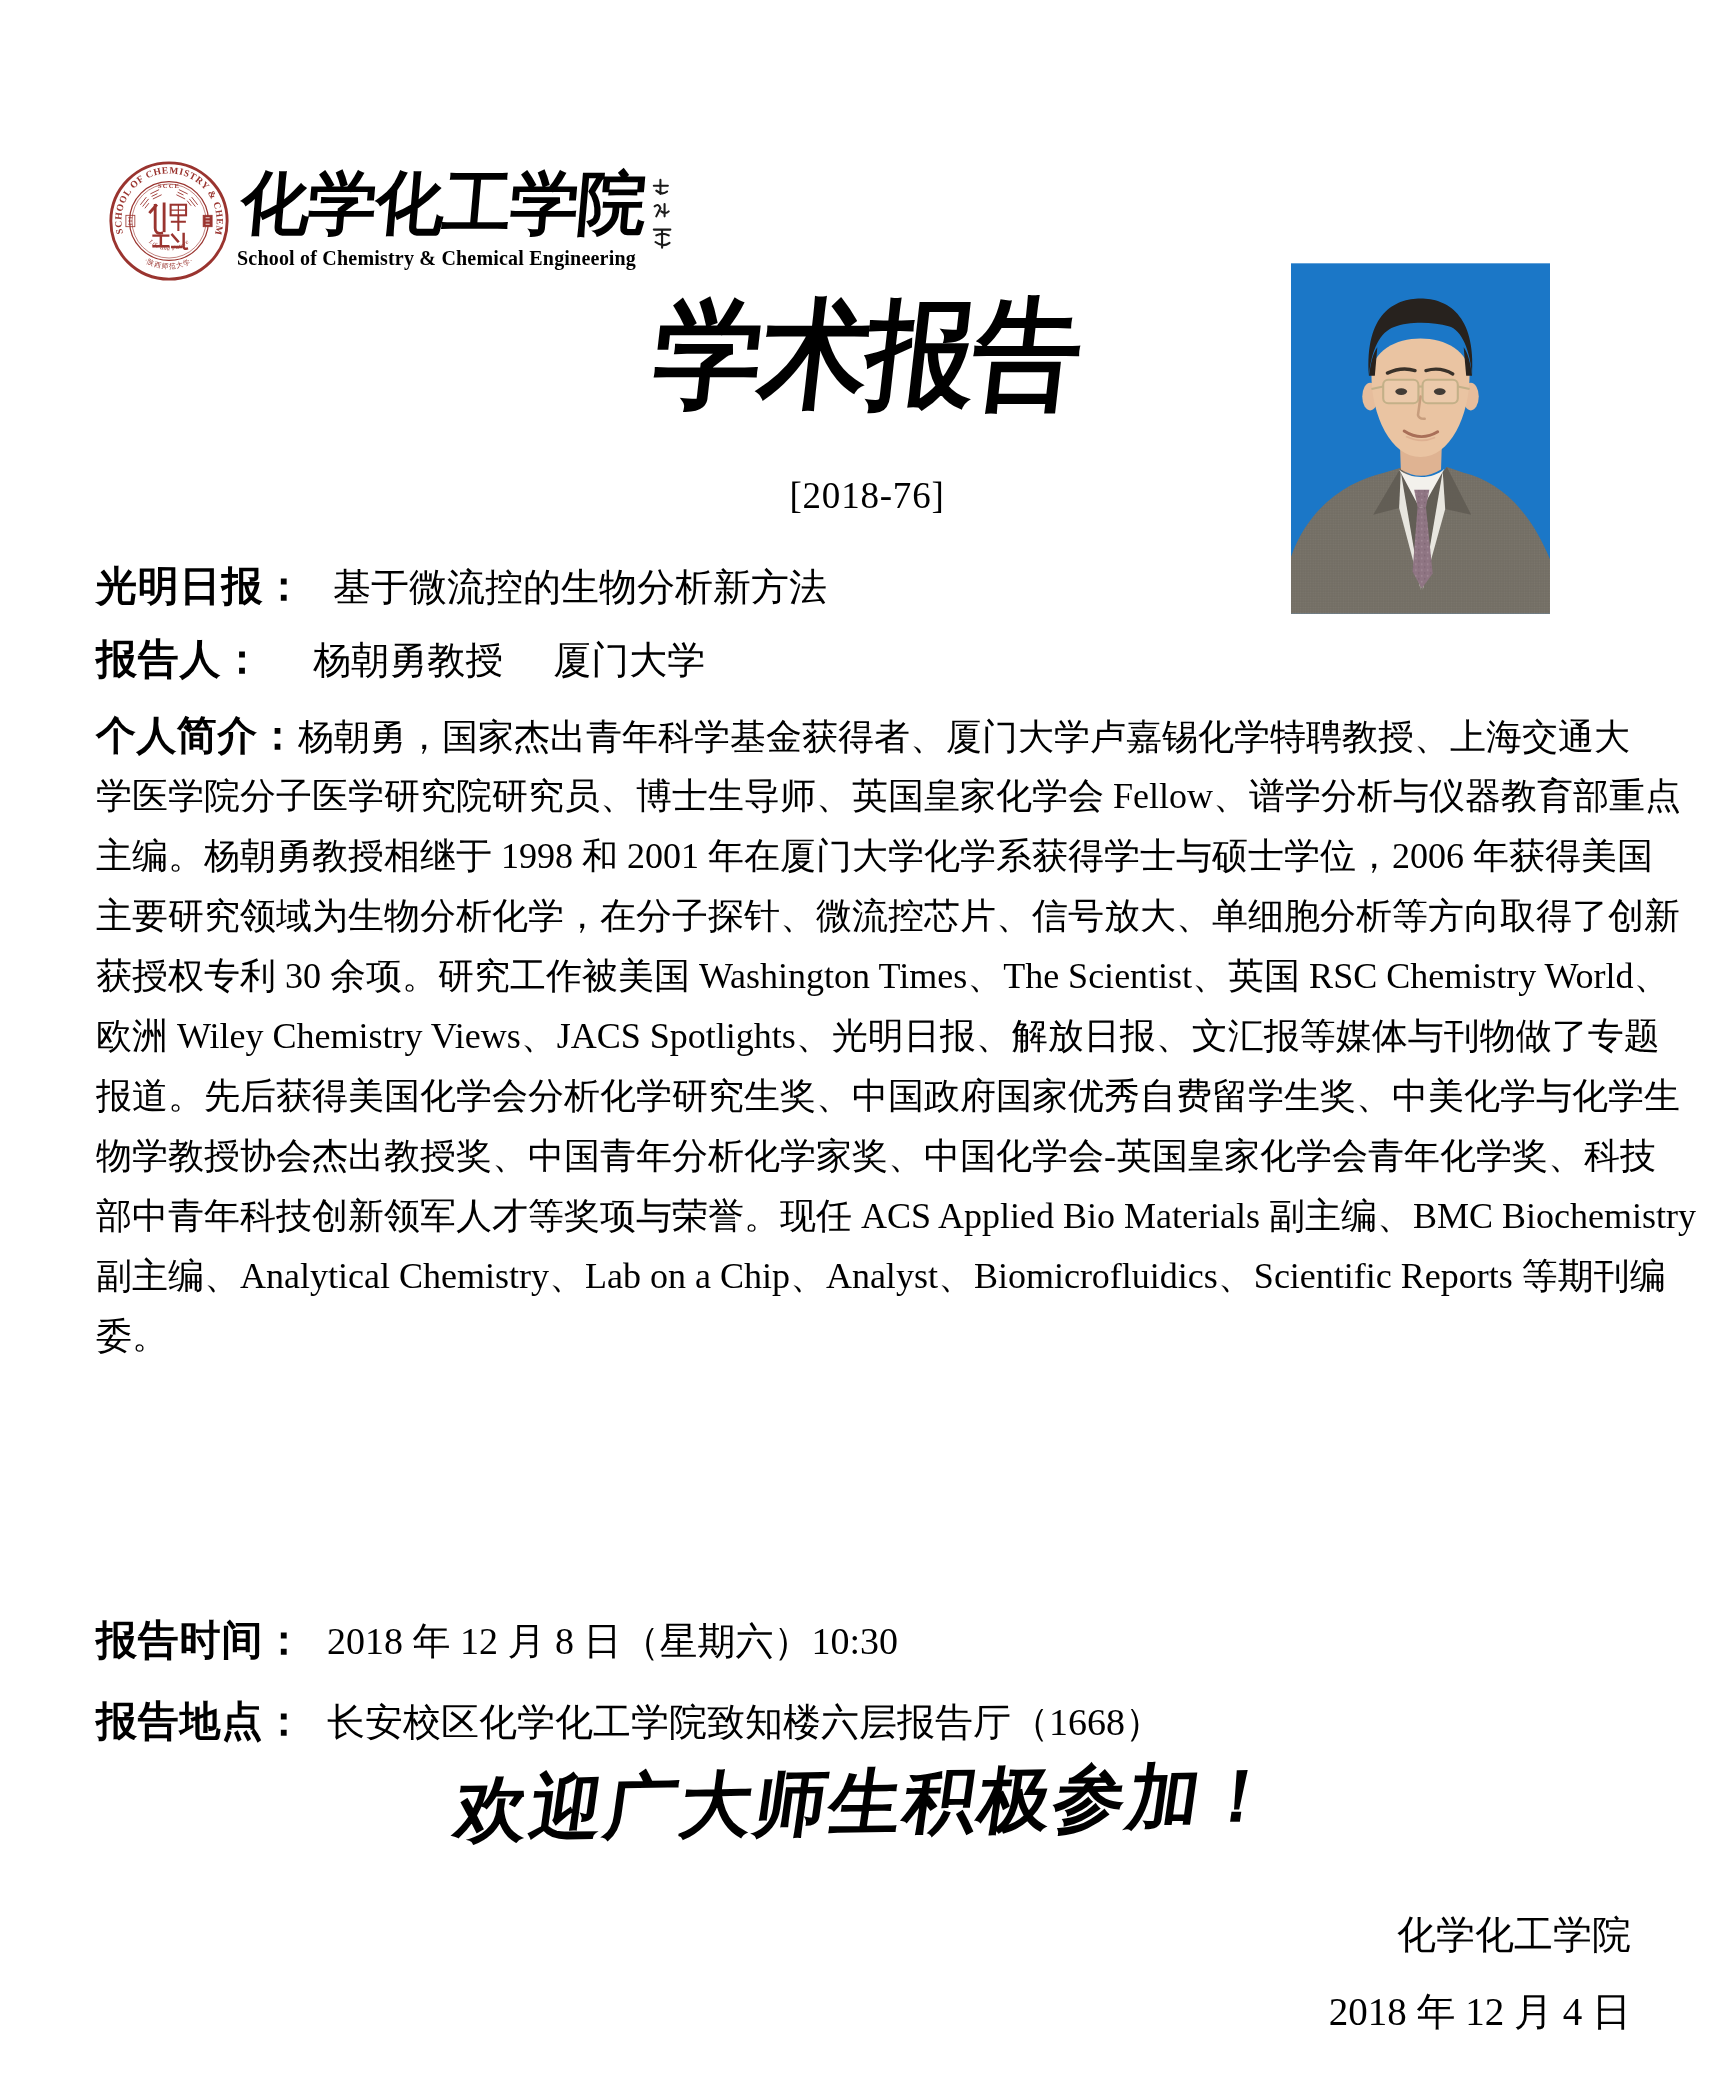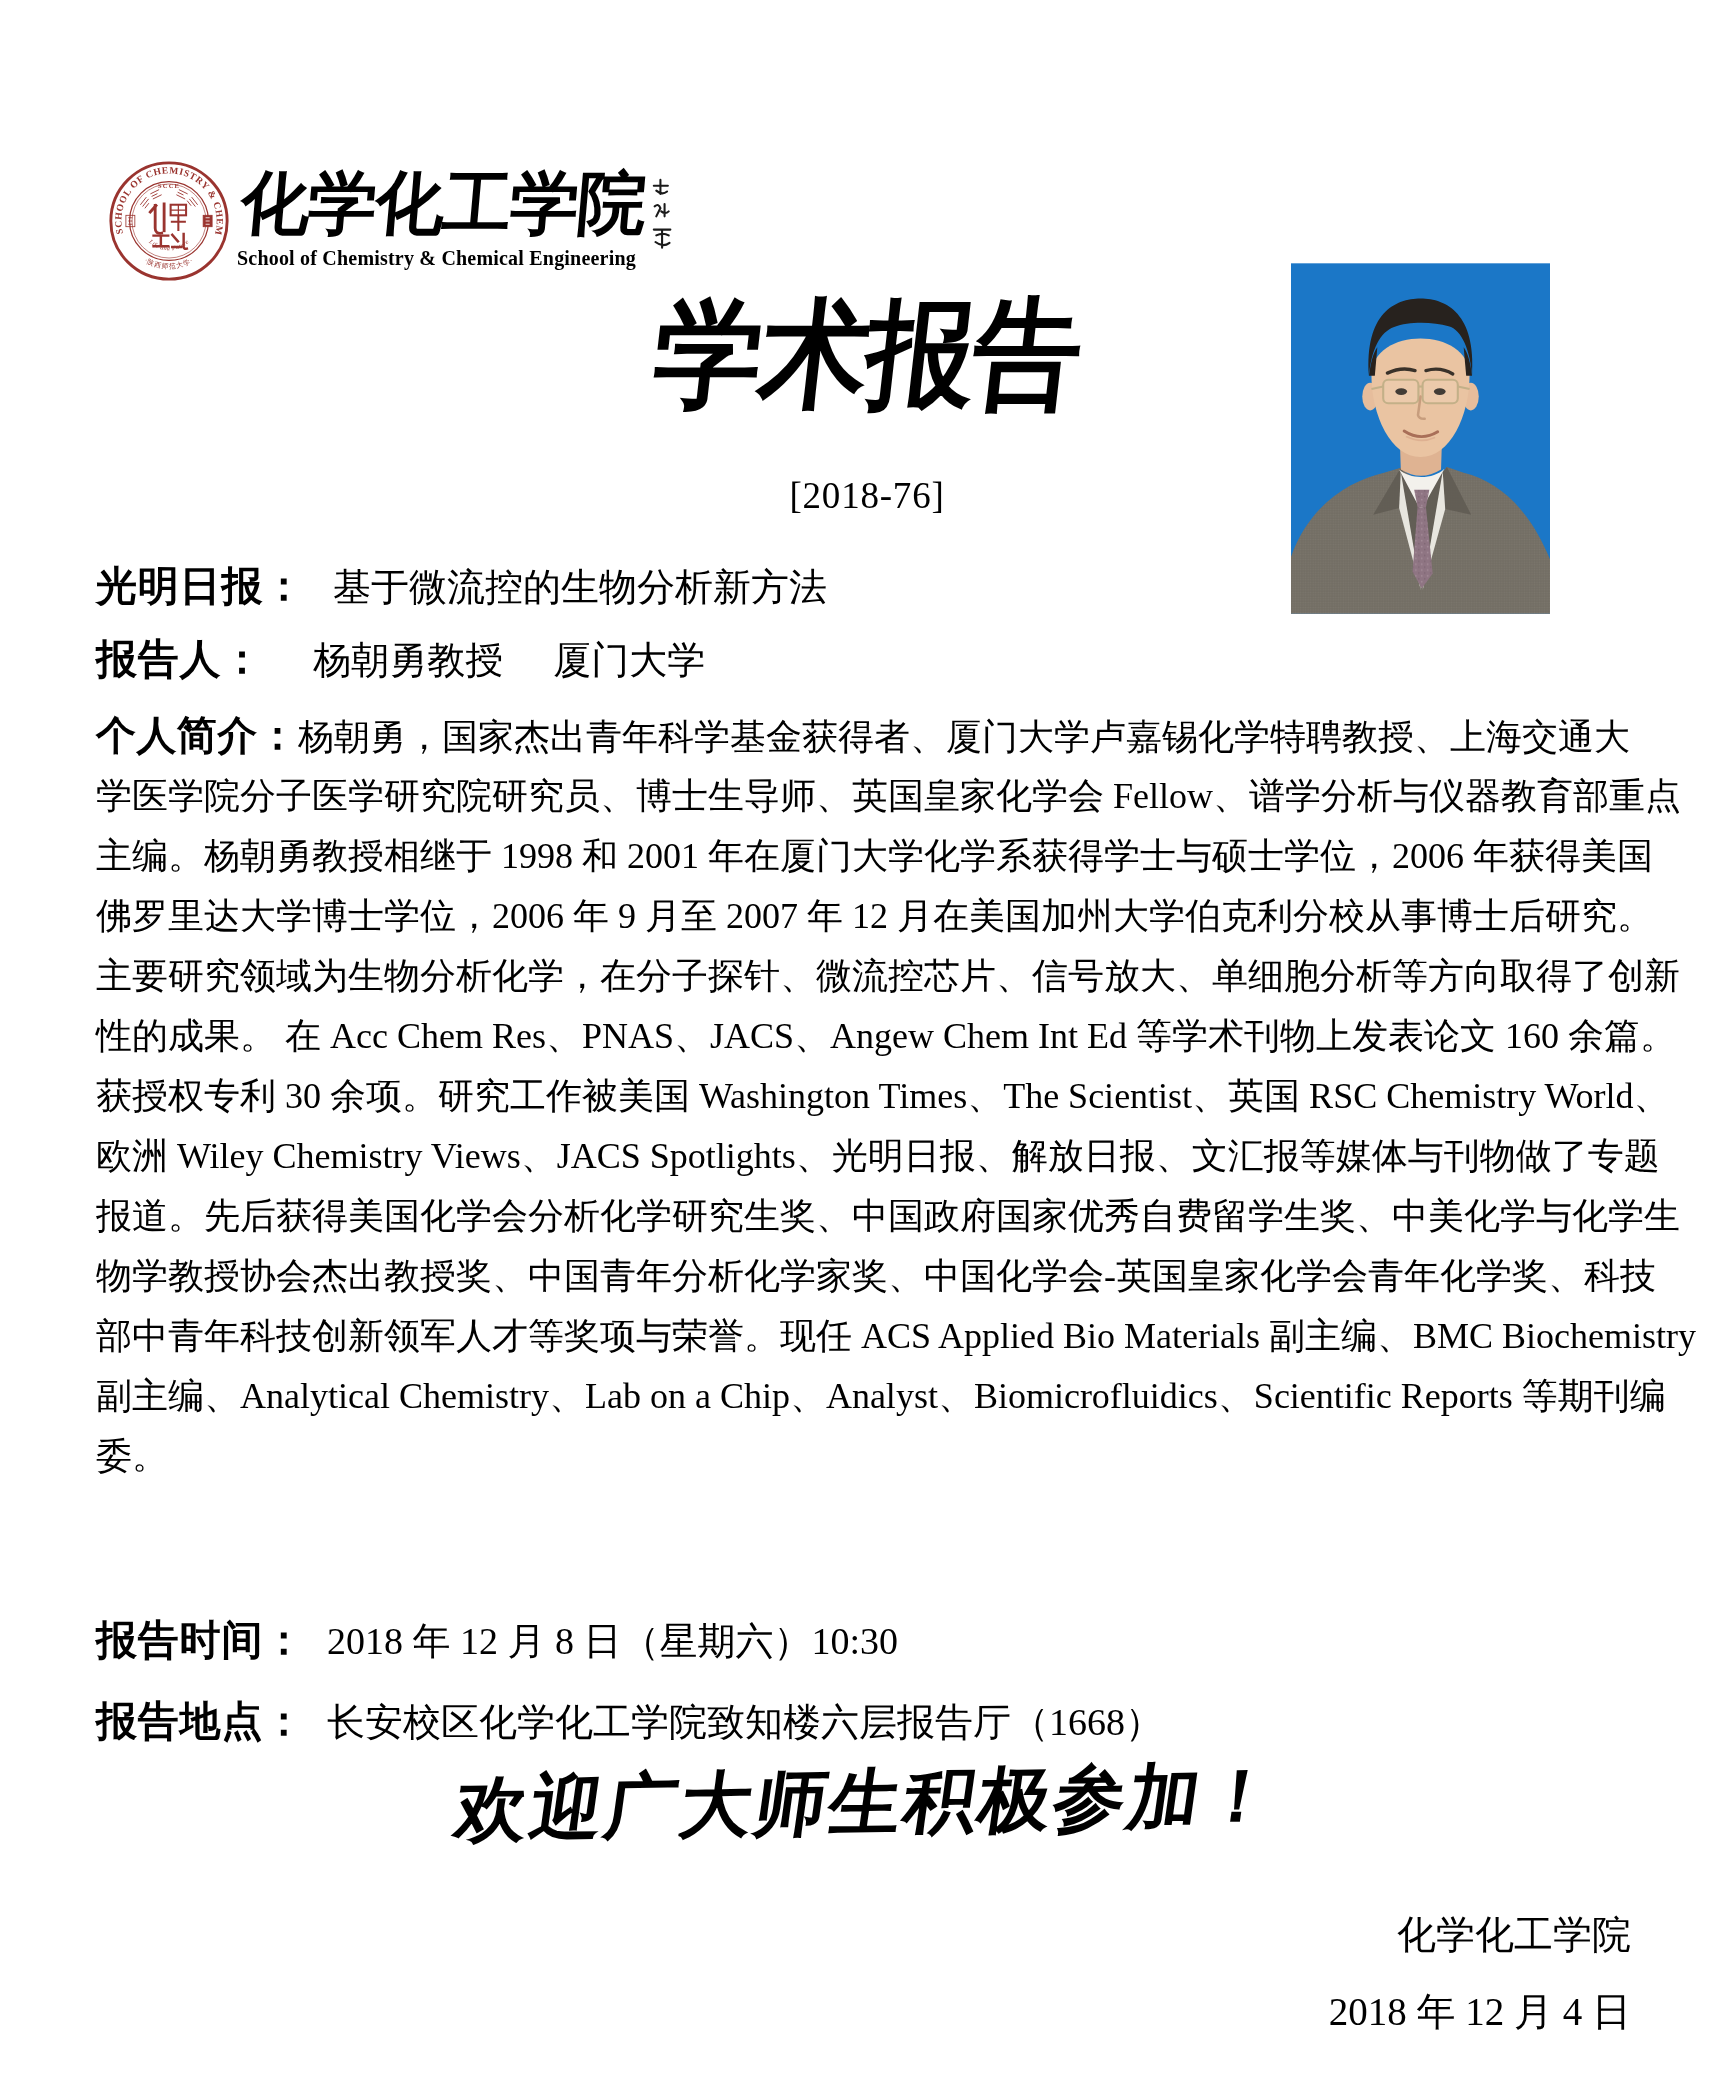--- a/index.html
+++ b/index.html
@@ -231,23 +231,21 @@
   <span class="field-value">杨朝勇教授</span>
   <span class="field-value affiliation">厦门大学</span>
 </div>
 
 <div class="abs bio">
   <div class="bio-line">
     <span class="field-label">个人简介：</span><span>杨朝勇，国家杰出青年科学基金获得者、厦门大学卢嘉锡化学特聘教授、上海交通大</span>
   </div>
   <div class="bio-line">学医学院分子医学研究院研究员、博士生导师、英国皇家化学会 Fellow、谱学分析与仪器教育部重点</div>
   <div class="bio-line">主编。杨朝勇教授相继于 1998 和 2001 年在厦门大学化学系获得学士与硕士学位，2006 年获得美国</div>
-  <div class="bio-line">佛罗里达大学博士学位，2006 年 9 月至 2007 年 12 月在美国加州大学伯克利分校从事博士后研究。</div>
   <div class="bio-line">主要研究领域为生物分析化学，在分子探针、微流控芯片、信号放大、单细胞分析等方向取得了创新</div>
-  <div class="bio-line">性的成果。 在 Acc Chem Res、PNAS、JACS、Angew Chem Int Ed 等学术刊物上发表论文 160 余篇。</div>
   <div class="bio-line">获授权专利 30 余项。研究工作被美国 Washington Times、The Scientist、英国 RSC Chemistry World、</div>
   <div class="bio-line">欧洲 Wiley Chemistry Views、JACS Spotlights、光明日报、解放日报、文汇报等媒体与刊物做了专题</div>
   <div class="bio-line">报道。先后获得美国化学会分析化学研究生奖、中国政府国家优秀自费留学生奖、中美化学与化学生</div>
   <div class="bio-line">物学教授协会杰出教授奖、中国青年分析化学家奖、中国化学会-英国皇家化学会青年化学奖、科技</div>
   <div class="bio-line">部中青年科技创新领军人才等奖项与荣誉。现任 ACS Applied Bio Materials 副主编、BMC Biochemistry</div>
   <div class="bio-line">副主编、Analytical Chemistry、Lab on a Chip、Analyst、Biomicrofluidics、Scientific Reports 等期刊编</div>
   <div class="bio-line">委。</div>
 </div>
 
 <div class="abs field-row row-time">

